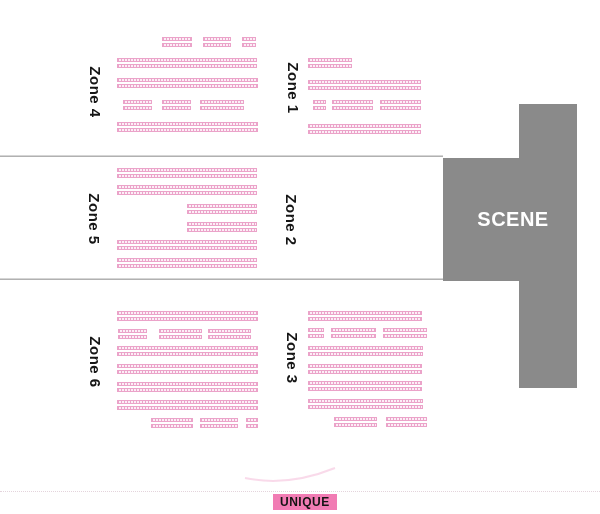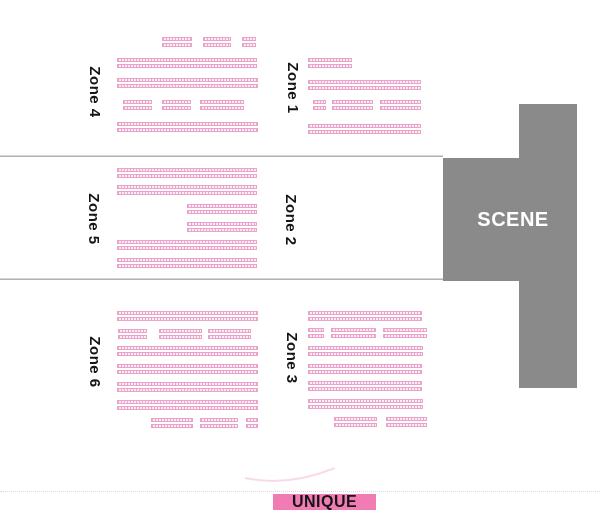--- a/index.html
+++ b/index.html
@@ -71,24 +71,24 @@
     width: 600px;
     height: 0;
     border-top: 1px dotted #e4d4dc;
   }
   #unique-badge {
     position: absolute;
     left: 273px;
     top: 494px;
     height: 16px;
     line-height: 16px;
-    padding: 0 19px;
+    padding: 0 7px;
     background: var(--unique-bg, #f17cb4);
     color: #141414;
-    font-size: 16px;
+    font-size: 12px;
     font-weight: 600;
     letter-spacing: 0.5px;
     cursor: pointer;
   }
   #decor-arc {
     position: absolute;
     left: 240px;
     top: 463px;
     width: 100px;
     height: 26px;

